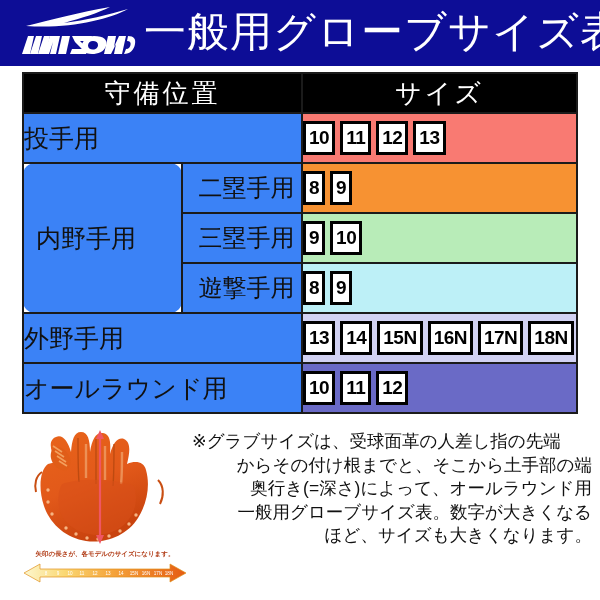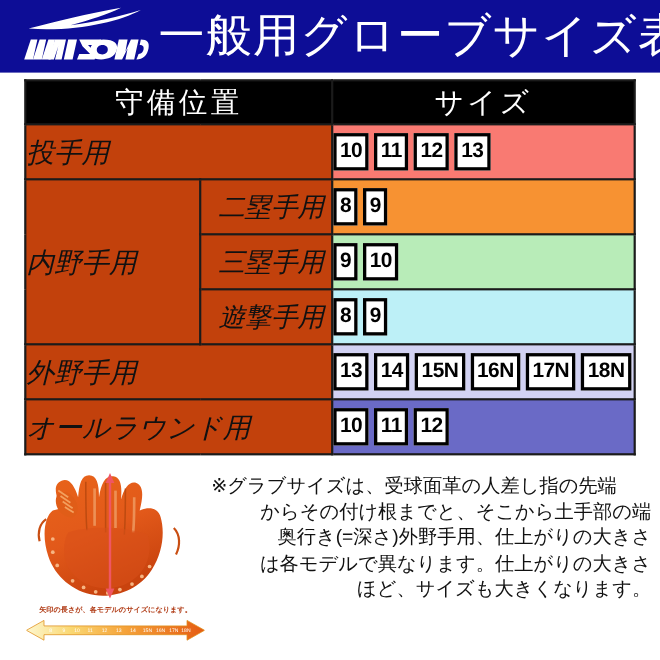--- a/index.html
+++ b/index.html
@@ -82,36 +82,37 @@
     background: #000000;
     color: #ffffff;
     font-size: 26px;
     font-weight: 400;
     height: 38px;
     text-align: center;
     letter-spacing: 3px;
   }
 
   .pos-cell {
-    background: #c2410c;
+    background: #3b82f6;
     color: #111111;
     font-size: 25px;
     text-align: left;
     padding-left: 10px;
     height: 48px;
     letter-spacing: 0px;
     white-space: nowrap;
-    font-style: italic;
   }
   .pos-cell.sub {
     font-size: 24px;
     padding-left: 16px;
   }
   .pos-cell.group {
     text-align: left;
+    padding-left: 12px;
+    border-radius: 12px;
   }
 
   .size-cell {
     padding: 0 0 0 7px;
     height: 48px;
   }
   .chips {
     display: flex;
     align-items: center;
     gap: 5px;
@@ -384,17 +385,17 @@
         <text x="122" y="12.8">16N</text>
         <text x="134" y="12.8">17N</text>
         <text x="145" y="12.8">18N</text>
       </g>
     </svg>
   </div>
 
   <div class="notes">
     <div class="note-line">※グラブサイズは、受球面革の人差し指の先端</div>
     <div class="note-line indent">からその付け根までと、そこから土手部の端</div>
-    <div class="note-line indent">奥行き(=深さ)外野手用、仕上がりの大きさ</div>
-    <div class="note-line indent">は各モデルで異なります。仕上がりの大きさ</div>
+    <div class="note-line indent">奥行き(=深さ)によって、オールラウンド用</div>
+    <div class="note-line indent">一般用グローブサイズ表。数字が大きくなる</div>
     <div class="note-line indent">ほど、サイズも大きくなります。</div>
   </div>
 </div>
 
 </body></html>

